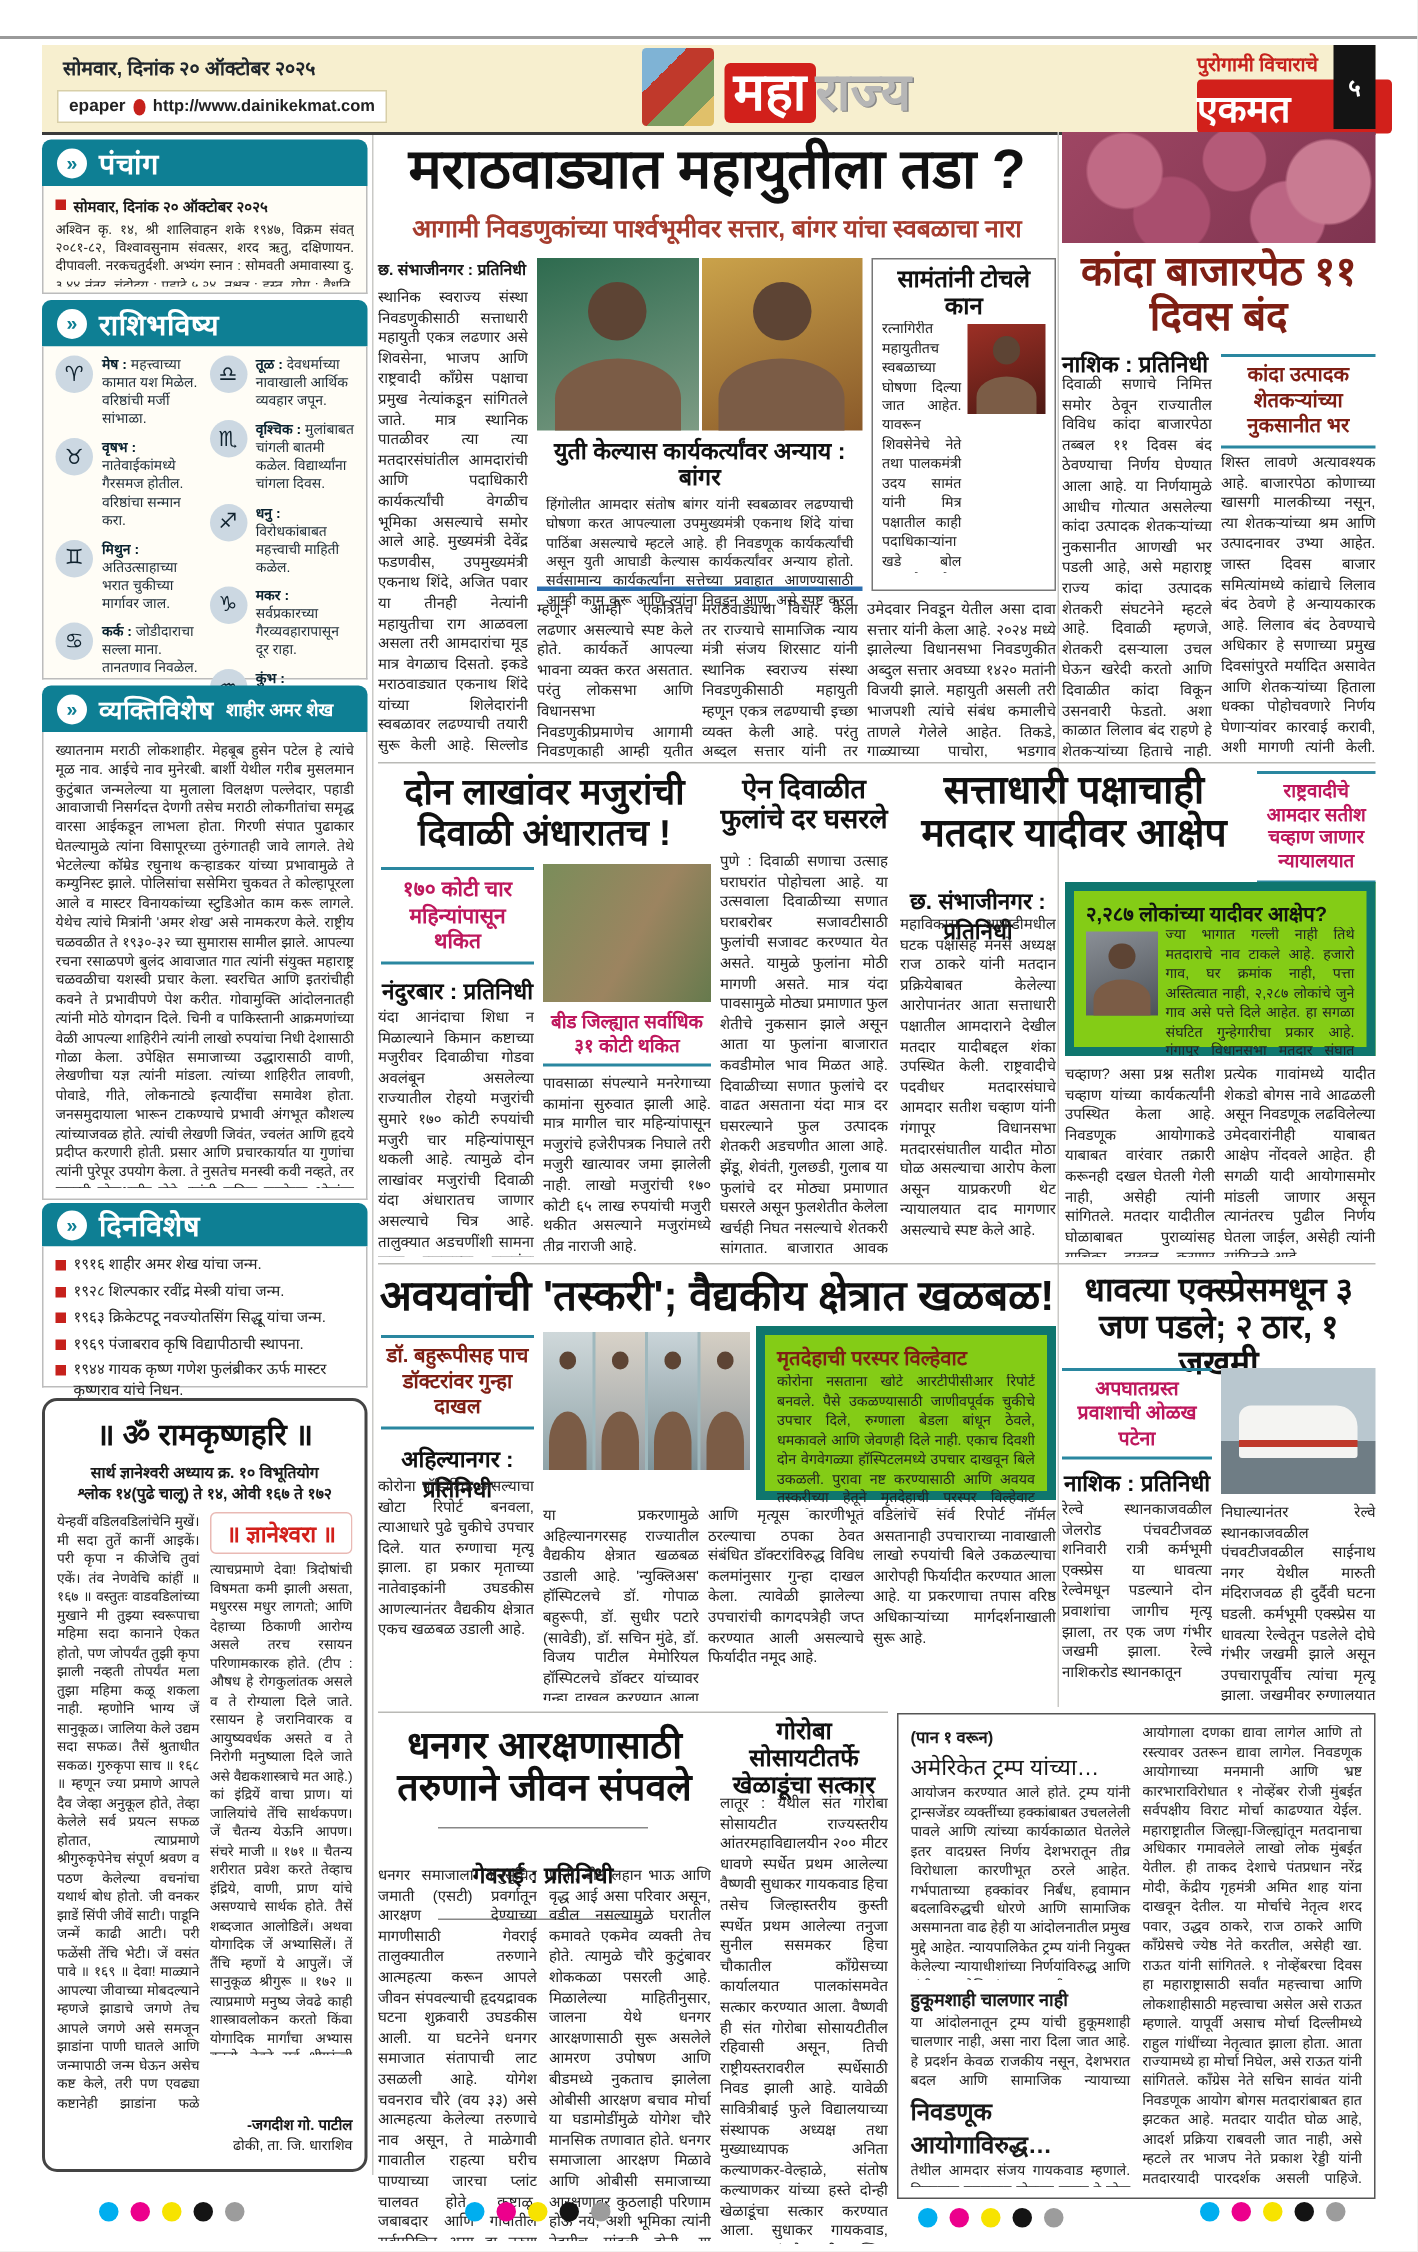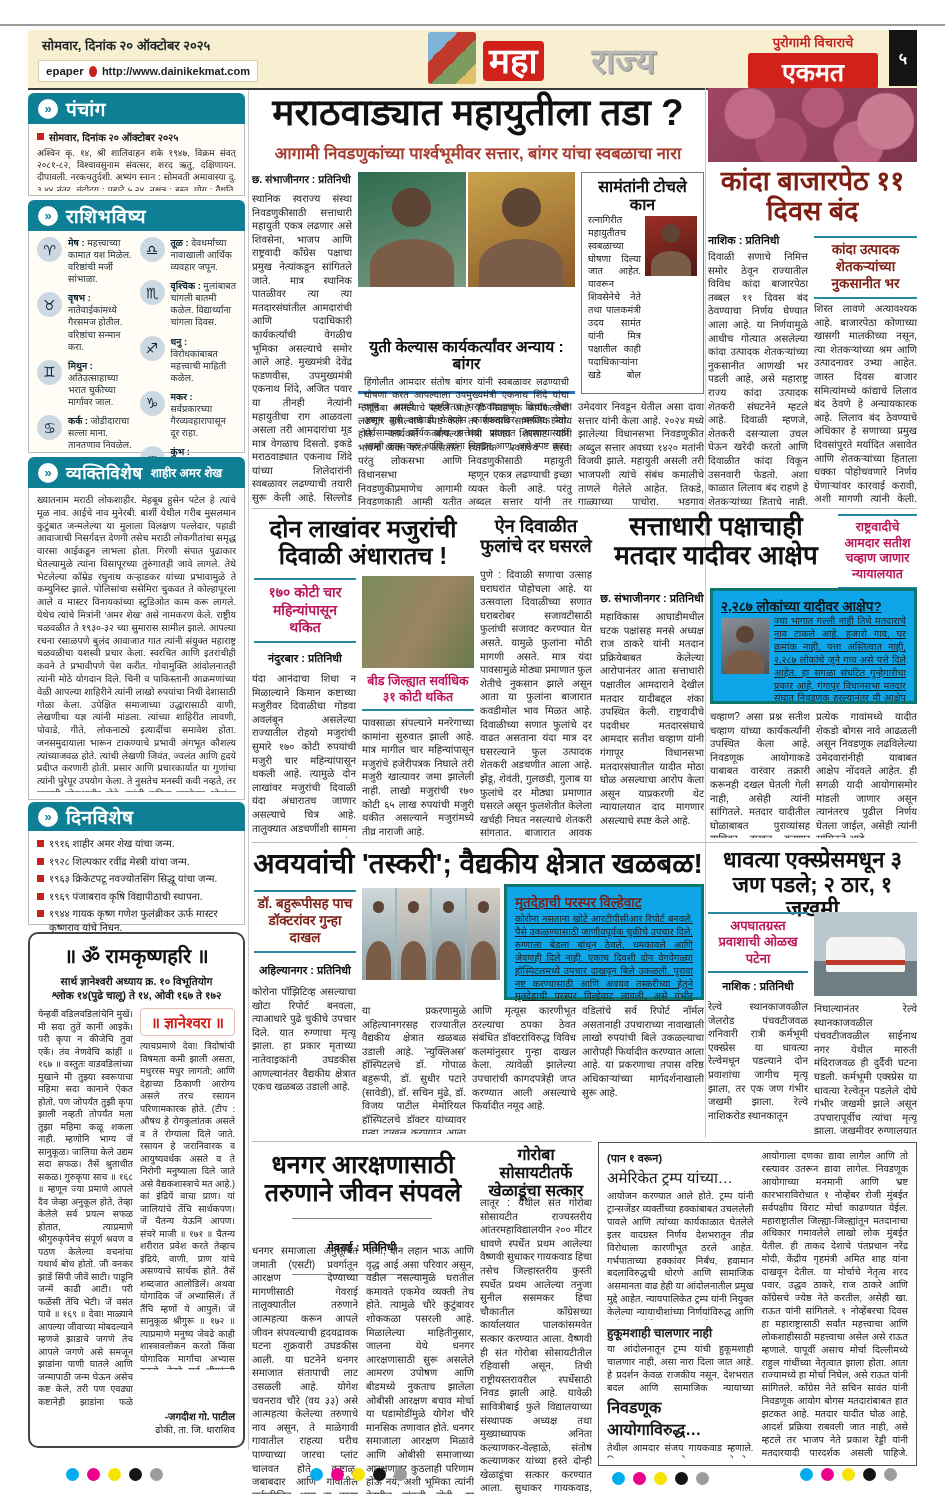--- a/index.html
+++ b/index.html
@@ -1,35 +1,35 @@
 <!DOCTYPE html>
 <html><head>
 <meta charset="utf-8">
 <style>
   html,body{margin:0;padding:0;background:#e8e8e4;}
   #page{position:relative;width:945px;height:1501px;background:#ffffff;margin:0 auto;
         font-family:"Liberation Sans","DejaVu Sans",sans-serif;color:#1a1a1a;overflow:hidden;}
   .abs{position:absolute;}
   .body{font-size:10px;line-height:1.36;text-align:justify;overflow:hidden;color:#222;}
   .body.small{font-size:9.5px;}
-  .byline{font-weight:bold;font-size:11px;color:#111;text-align:center;}
+  .byline{font-weight:bold;font-size:15px;color:#111;text-align:center;}
   .byline.rule{border-top:1px solid #888;border-bottom:1px solid #888;padding:20px 0;}
   .headline{font-weight:bold;color:#111;text-align:center;line-height:1.12;}
   .teal-bar{background:#0e7f94;color:#fff;display:flex;align-items:center;gap:8px;
             border-radius:6px 6px 0 0;padding:0 10px;box-sizing:border-box;}
   .teal-bar .ttl{font-weight:bold;font-size:19px;letter-spacing:.5px;}
   .teal-bar .sub{font-size:12px;font-weight:bold;}
   .chev{width:20px;height:20px;border-radius:50%;background:#fff;color:#0e7f94;display:flex;
         align-items:center;justify-content:center;font-weight:bold;font-size:13px;flex:0 0 auto;}
   .sidebox{border:1px solid #bcbcbc;border-top:none;background:#fffdf6;box-sizing:border-box;padding:6px 8px;}
   .redsq{display:inline-block;width:7px;height:7px;background:#c6211c;margin-right:5px;flex:0 0 auto;margin-top:3px;}
   .rulehead{border-top:2px solid #2a87a0;border-bottom:2px solid #2a87a0;color:#be185d;
             font-weight:bold;text-align:center;padding:4px 2px;line-height:1.25;box-sizing:border-box;}
   .rulehead.maroon{color:#7e1f14;}
-  .graybox{background:#0ea5e9;border:3px solid #0f766e;box-sizing:border-box;padding:6px 8px;text-decoration:underline;}
+  .graybox{background:#84cc16;border:6px solid #0f766e;box-sizing:border-box;padding:6px 8px;}
   .vline{background:#c9c9c6;width:1px;}
   .hline{background:#b9b9b6;height:1px;}
   .ph{position:relative;overflow:hidden;}
   .ph::before{content:"";position:absolute;width:36%;padding-top:36%;border-radius:50%;
               background:#5d4434;top:14%;left:32%;}
   .ph::after{content:"";position:absolute;width:78%;height:46%;border-radius:50% 50% 0 0;
              background:#7b5c46;bottom:-4%;left:11%;}
   .dots{display:flex;gap:8px;}
   .dot{width:13px;height:13px;border-radius:50%;}
   .d-c{background:#00aeef}.d-m{background:#ec008c}.d-y{background:#f7e300}.d-k{background:#141414}.d-g{background:#9c9c9c}
@@ -48,25 +48,25 @@
 
   <div class="abs" style="left:0;top:24px;width:945px;height:2px;background:#9a9a9a;"></div>
   <div class="abs" style="left:28px;top:30px;width:889px;height:58px;background:#f7efcf;border-bottom:2px solid #3a3a3a;">
     <div class="abs" style="left:14px;top:6px;font-weight:bold;font-size:13px;color:#20262c;">सोमवार, दिनांक २० ऑक्टोबर २०२५</div>
     <div class="abs" style="left:10px;top:30px;width:220px;height:22px;background:#fff;border:1px solid #d8cfa8;display:flex;align-items:center;gap:5px;padding:0 7px;box-sizing:border-box;">
       <span style="font-weight:bold;font-size:11.5px;color:#222;">epaper</span>
       <span style="width:11px;height:11px;border-radius:50%;background:#c6211c;display:inline-block;"></span>
       <span style="font-weight:bold;font-size:11px;color:#222;">http://www.dainikekmat.com</span>
     </div>
     <div class="abs" style="left:400px;top:2px;width:48px;height:52px;background:linear-gradient(135deg,#7fb3d5 0 30%,#c0392b 30% 55%,#7d9b5e 55% 80%,#e0c06a 80% 100%);border-radius:3px;"></div>
-    <div class="abs" style="left:455px;top:6px;display:flex;align-items:baseline;gap:48px;">
+    <div class="abs" style="left:455px;top:6px;display:flex;align-items:baseline;">
       <span style="background:#d2201b;color:#fff;font-weight:bold;font-size:35px;padding:0 6px;border-radius:4px;line-height:1.15;">महा</span>
       <span style="color:#b6b6b6;font-weight:bold;font-size:35px;text-shadow:1px 1px 0 #888;">राज्य</span>
     </div>
-    <div class="abs" style="left:720px;top:3px;width:130px;text-align:center;">
+    <div class="abs" style="left:770px;top:3px;width:130px;text-align:left;">
       <div style="color:#c6211c;font-weight:bold;font-size:13px;">पुरोगामी विचाराचे</div>
       <div style="background:#d2201b;color:#fff;font-weight:bold;font-size:25px;margin-top:2px;border-radius:3px;padding:1px 0;">एकमत</div>
     </div>
     <div class="abs" style="left:861px;top:0;width:28px;height:56px;background:#141414;color:#fff;display:flex;align-items:center;justify-content:center;font-weight:bold;font-size:16px;">५</div>
   </div>
 
   <div class="abs teal-bar" style="left:28px;top:93px;width:217px;height:31px;">
     <span class="chev">»</span>
     <span class="ttl">पंचांग</span>
   </div>
@@ -196,21 +196,21 @@
   <div class="abs headline" style="left:252px;top:144px;width:452px;font-size:16.5px;color:#a63d2f;">आगामी निवडणुकांच्या पार्श्वभूमीवर सत्तार, बांगर यांचा स्वबळाचा नारा</div>
   <div class="abs" style="left:252px;top:172px;font-weight:bold;font-size:10.5px;">छ. संभाजीनगर : प्रतिनिधी</div>
 
   <div class="abs body" style="left:252px;top:192px;width:100px;height:313px;">स्थानिक स्वराज्य संस्था निवडणुकीसाठी सत्ताधारी महायुती एकत्र लढणार असे शिवसेना, भाजप आणि राष्ट्रवादी काँग्रेस पक्षाचा प्रमुख नेत्यांकडून सांगितले जाते. मात्र स्थानिक पातळीवर त्या त्या मतदारसंघांतील आमदारांची आणि पदाधिकारी कार्यकर्त्यांची वेगळीच भूमिका असल्याचे समोर आले आहे. मुख्यमंत्री देवेंद्र फडणवीस, उपमुख्यमंत्री एकनाथ शिंदे, अजित पवार या तीनही नेत्यांनी महायुतीचा राग आळवला असला तरी आमदारांचा मूड मात्र वेगळाच दिसतो. इकडे मराठवाड्यात एकनाथ शिंदे यांच्या शिलेदारांनी स्वबळावर लढण्याची तयारी सुरू केली आहे. सिल्लोड सोयगाव मतदारसंघाचे आमदार अब्दुल सत्तार आणि कळमनुरीचे आमदार संतोष बांगर यांनी महायुती नको, स्वबळावर शिवसेनेचा भगवाच फडकवणार, असे म्हणत दंड थोपटले आहेत. दोन दिवसांपूर्वीच एकनाथ शिंदे यांनी माध्यमांशी बोलताना स्थानिक स्वराज्य संस्था निवडणुका महायुती</div>
 
   <div class="abs" style="left:358px;top:172px;width:217px;height:115px;display:flex;gap:2px;">
     <div class="ph" style="width:50%;height:100%;background:linear-gradient(160deg,#2e6b4f,#7d9b84);"></div>
     <div class="ph" style="width:50%;height:100%;background:linear-gradient(160deg,#caa24a,#8a5a2a);"></div>
   </div>
   <div class="abs capbox" style="left:358px;top:289px;width:217px;height:105px;">
-    <div class="headline" style="font-size:15.5px;margin-top:45px;">युती केल्यास कार्यकर्त्यांवर अन्याय : बांगर</div>
+    <div class="headline" style="font-size:15.5px;">युती केल्यास कार्यकर्त्यांवर अन्याय : बांगर</div>
     <div class="body small" style="height:74px;margin-top:3px;">हिंगोलीत आमदार संतोष बांगर यांनी स्वबळावर लढण्याची घोषणा करत आपल्याला उपमुख्यमंत्री एकनाथ शिंदे यांचा पाठिंबा असल्याचे म्हटले आहे. ही निवडणूक कार्यकर्त्यांची असून युती आघाडी केल्यास कार्यकर्त्यांवर अन्याय होतो. सर्वसामान्य कार्यकर्त्यांना सत्तेच्या प्रवाहात आणण्यासाठी आम्ही काम करू आणि त्यांना निवडून आणू, असे स्पष्ट करत बांगर यांनीही स्वबळासाठी दंड थोपटले आहेत.</div>
   </div>
 
   <div class="abs" style="left:581px;top:172px;width:123px;height:222px;border:1px solid #777;box-sizing:border-box;padding:5px 6px;">
     <div class="headline" style="font-size:16px;">सामंतांनी टोचले कान</div>
     <div class="ph" style="float:right;width:52px;height:60px;background:linear-gradient(160deg,#9c2f25,#4e1a14);margin:2px 0 2px 4px;"></div>
     <div class="body small" style="height:168px;">रत्नागिरीत महायुतीतच स्वबळाच्या घोषणा दिल्या जात आहेत. यावरून शिवसेनेचे नेते तथा पालकमंत्री उदय सामंत यांनी मित्र पक्षातील काही पदाधिकाऱ्यांना खडे बोल सुनावले आहेत. त्यांनी, कोणाला खुमखुमी असेल तर त्यांनी एकदाचे जाहीर करावे. मग धनुष्यबाण कसा चालतो ते देखील आम्ही दाखवून देऊ, असे म्हणत आक्रमक शैलीत उत्तर दिले आहे.</div>
   </div>
 
   <div class="abs body" style="left:358px;top:400px;width:104px;height:105px;">म्हणून आम्ही एकत्रितच लढणार असल्याचे स्पष्ट केले होते. कार्यकर्ते आपल्या भावना व्यक्त करत असतात. परंतु लोकसभा आणि विधानसभा निवडणुकीप्रमाणेच आगामी निवडणुकाही आम्ही युतीत लढणार आहोत असे शिंदे ठामपणे म्हणाले होते. परंतु ज्या पद्धतीने शिवसेनेने काही आमदार स्वबळावर लढण्याची भाषा करत आहेत, तशीच भाजपकडूनही केली जात आहे.</div>

